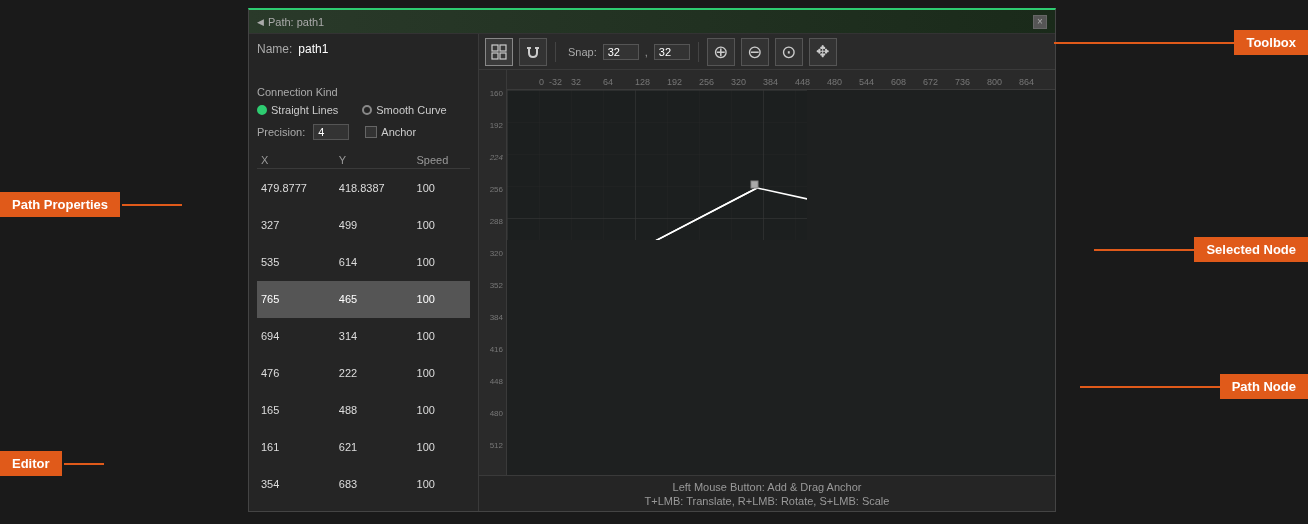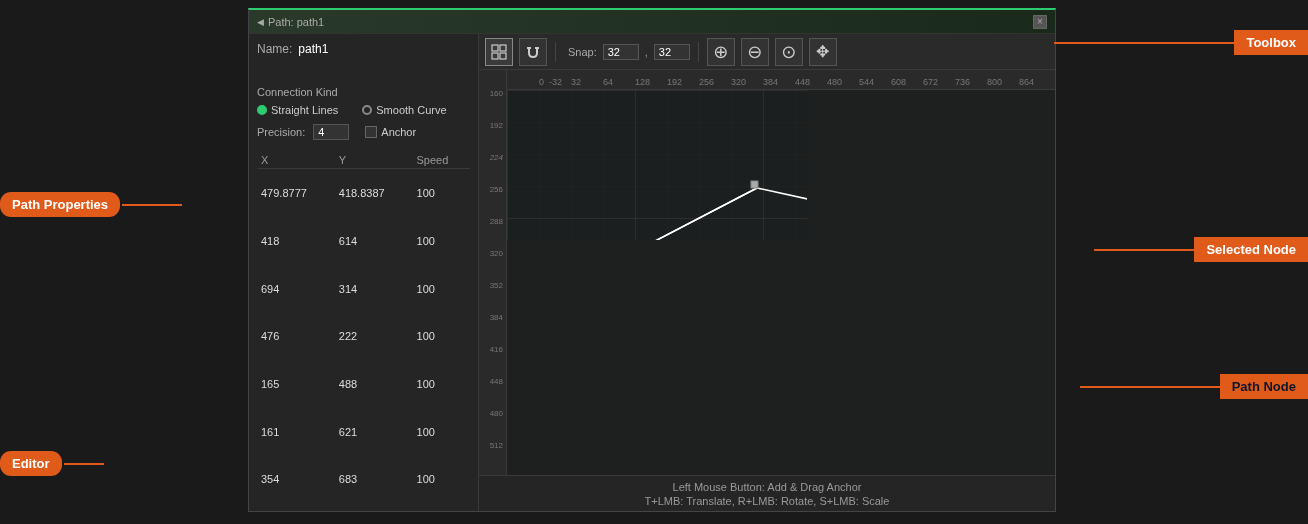--- a/index.html
+++ b/index.html
@@ -33,21 +33,20 @@
 
     
     .annotation-left {
       position: absolute;
       left: 0;
       display: flex;
       align-items: center;
     }
     .annotation-left .annotation-label {
       background: #e05a1a;
-      border-radius: 11px;
     }
     .annotation-path-properties { top: 184px; }
     .annotation-editor { top: 443px; }
 
     
     .main-window {
       position: absolute;
       left: 248px;
       top: 8px;
       width: 808px;
@@ -379,22 +378,32 @@
               <th>Speed</th>
             </tr>
           </thead>
           <tbody id="table-body">
           <tr>
                 <td>479.8777</td>
                 <td>418.8387</td>
                 <td>100</td>
               </tr>
               <tr>
-                <td>418</td>
+                <td>327</td>
+                <td>499</td>
+                <td>100</td>
+              </tr>
+              <tr>
+                <td>535</td>
                 <td>614</td>
+                <td>100</td>
+              </tr>
+              <tr class="selected">
+                <td>765</td>
+                <td>465</td>
                 <td>100</td>
               </tr>
               <tr>
                 <td>694</td>
                 <td>314</td>
                 <td>100</td>
               </tr>
               <tr>
                 <td>476</td>
                 <td>222</td>
@@ -539,16 +548,16 @@
     <svg width="100" height="2" style="flex-shrink:0">
         <line x1="0" y1="1" x2="100" y2="1" stroke="#e05a1a" stroke-width="2"></line>
       </svg>
     <div style="background:#e05a1a;color:#fff;font-size:13px;font-weight:bold;padding:5px 12px;white-space:nowrap;">Selected Node</div>
   </div>
 
   <div style="position:absolute;right:0;top:374px;display:flex;align-items:center;">
     <svg width="140" height="2" style="flex-shrink:0">
         <line x1="0" y1="1" x2="140" y2="1" stroke="#e05a1a" stroke-width="2"></line>
       </svg>
-    <div style="background:#e05a1a;color:#0f172a;font-size:13px;font-weight:bold;padding:5px 12px;white-space:nowrap;">Path Node</div>
+    <div style="background:#e05a1a;color:#ffffff;font-size:13px;font-weight:bold;padding:5px 12px;white-space:nowrap;">Path Node</div>
   </div>
 
 </div>
 
 </body></html>

